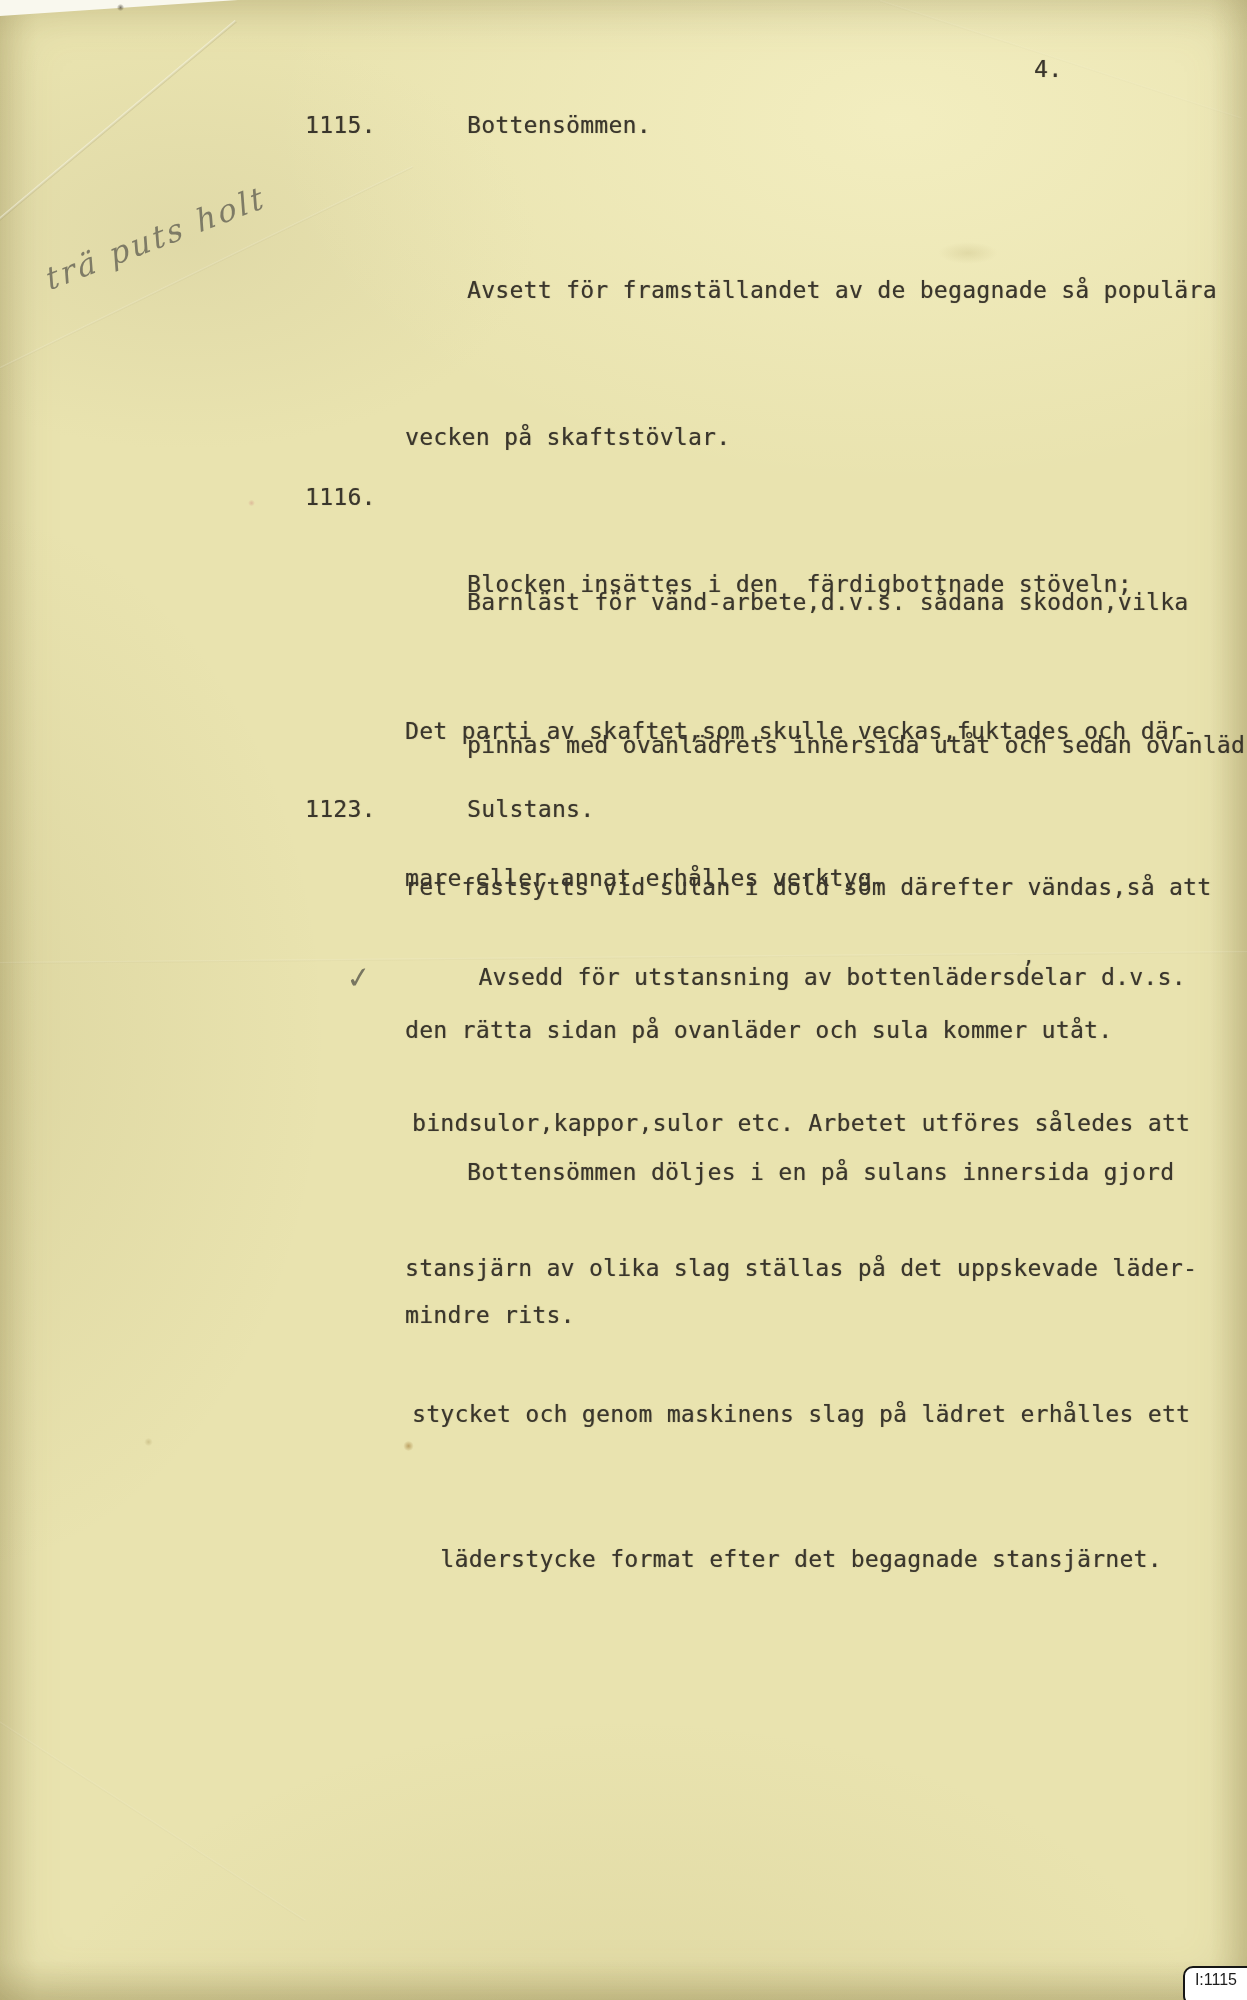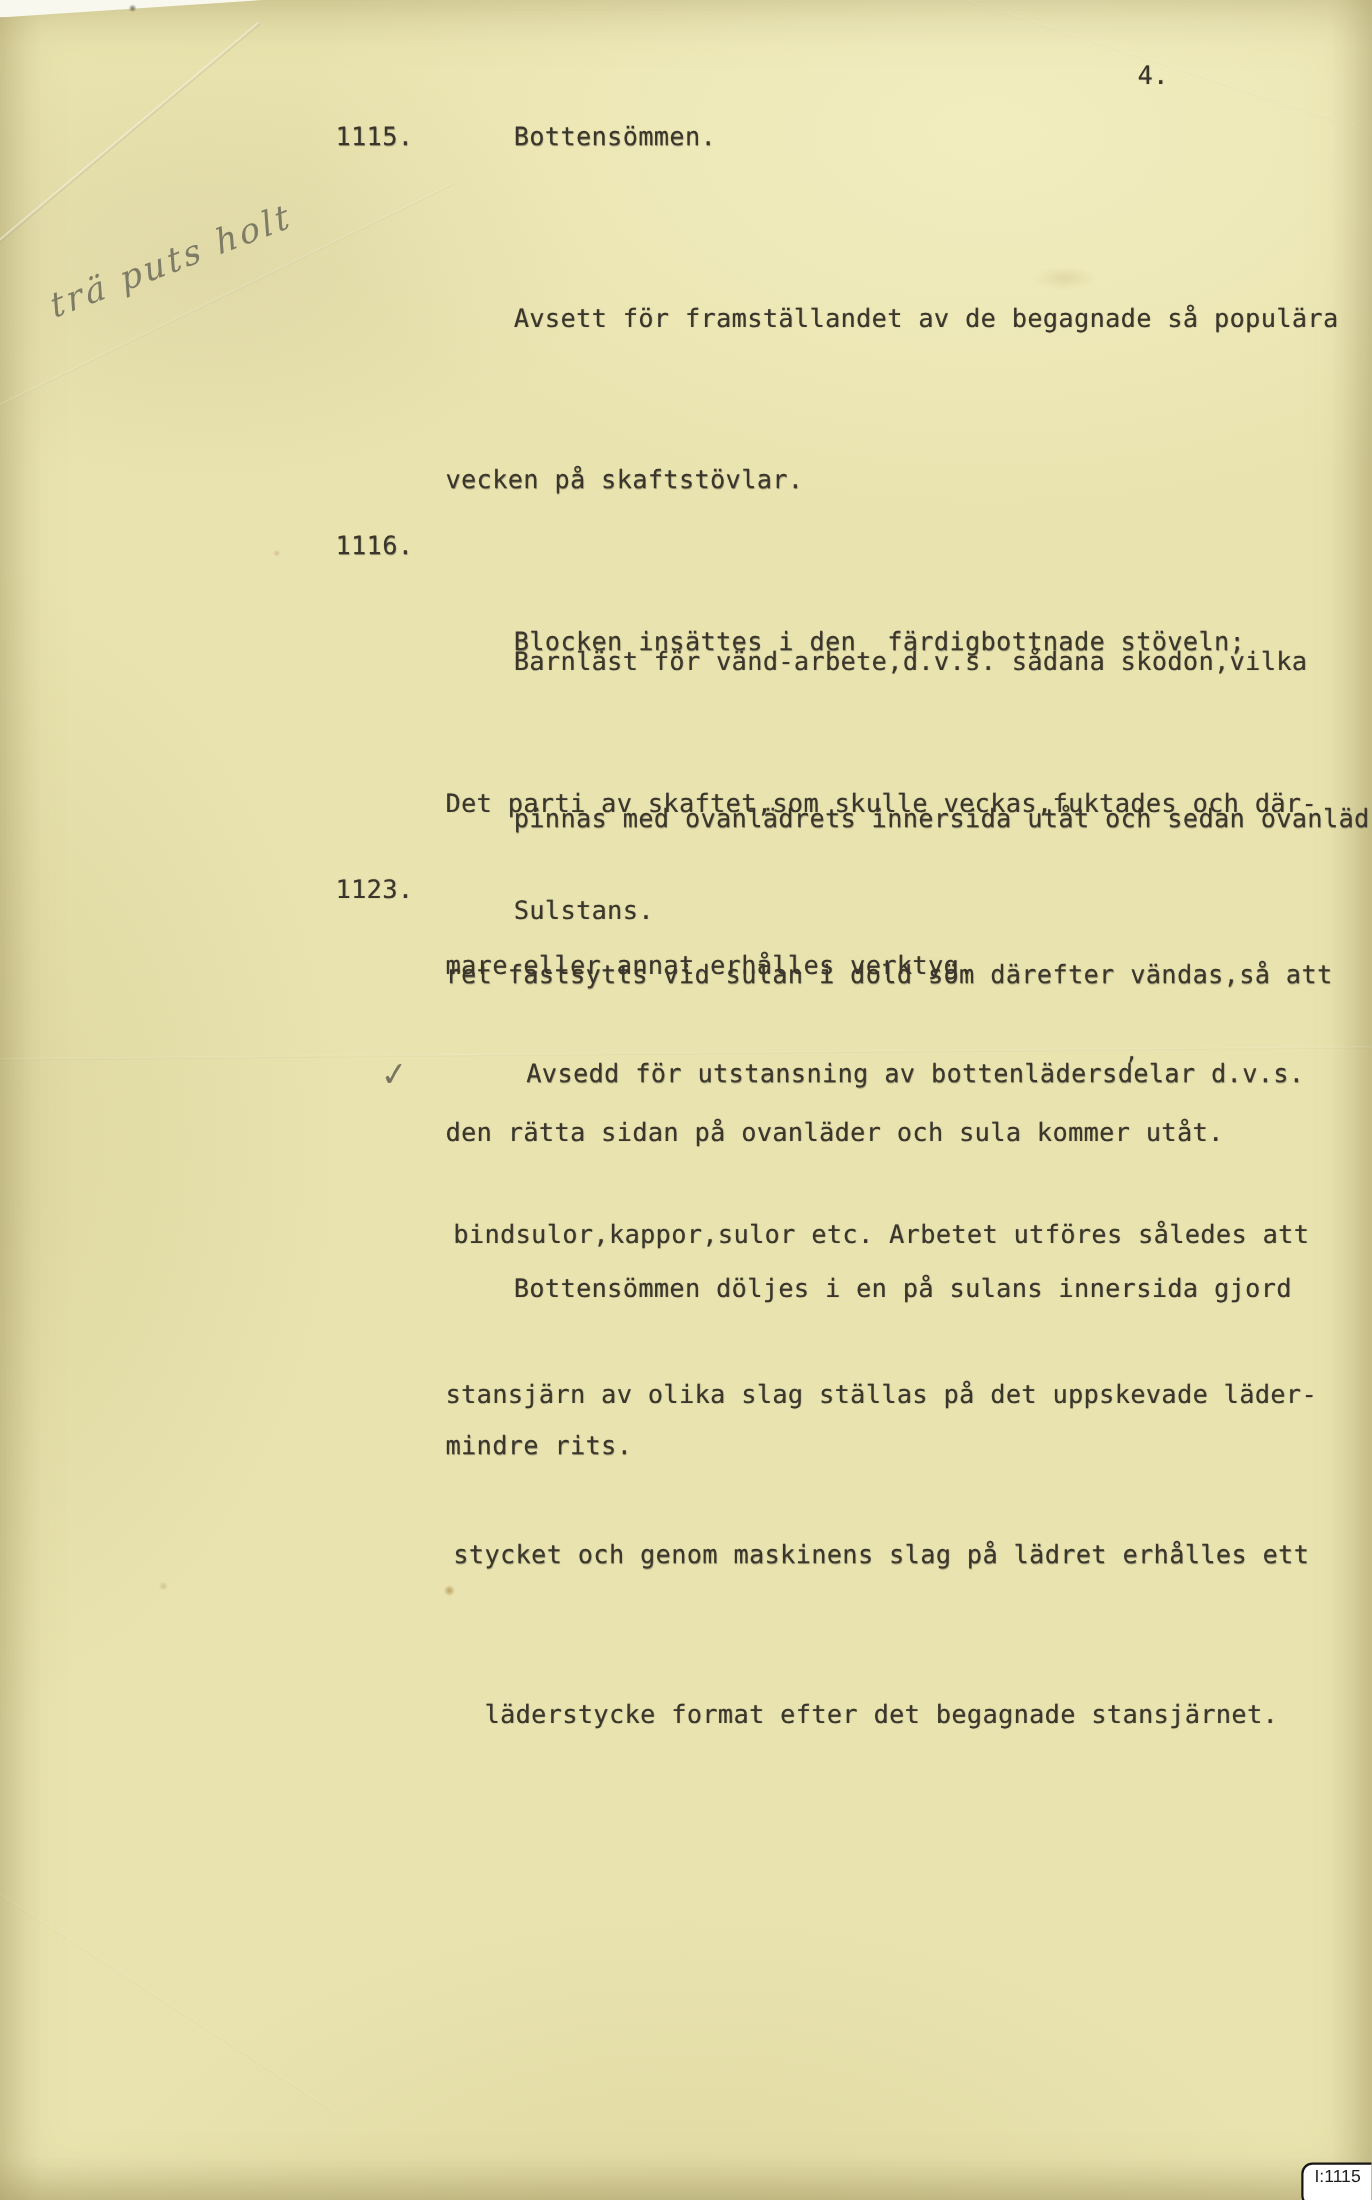--- a/index.html
+++ b/index.html
@@ -139,21 +139,21 @@
   <div class="tw para" style="left:405px;top:484px;line-height:47.5px;">
     <span class="line indent">Barnläst för vänd-arbete,d.v.s. sådana skodon,vilka</span>
     <span class="line indent">pinnas med ovanlädrets innersida utåt och sedan ovanläd-</span>
     <span class="line">ret fastsytts vid sulan i dold söm därefter vändas,så att</span>
     <span class="line">den rätta sidan på ovanläder och sula kommer utåt.</span>
     <span class="line indent">Bottensömmen döljes i en på sulans innersida gjord</span>
     <span class="line">mindre rits.</span>
   </div>
 
   <div class="tw" style="left:305px;top:796px;">1123.</div>
-  <div class="tw" style="left:467px;top:796px;margin-top:19px;">Sulstans.</div>
+  <div class="tw" style="left:467px;top:796px;">Sulstans.</div>
   <div class="tw para" style="left:405px;top:856px;line-height:48.5px;text-align:center;">
     <span class="line indent">Avsedd för utstansning av bottenlädersdelar d.v.s.</span>
     <span class="line">bindsulor,kappor,sulor etc. Arbetet utföres således att</span>
     <span class="line">stansjärn av olika slag ställas på det uppskevade läder-</span>
     <span class="line">stycket och genom maskinens slag på lädret erhålles ett</span>
     <span class="line">läderstycke format efter det begagnade stansjärnet.</span>
   </div>
 
   <div class="checkmark">✓</div>
 

